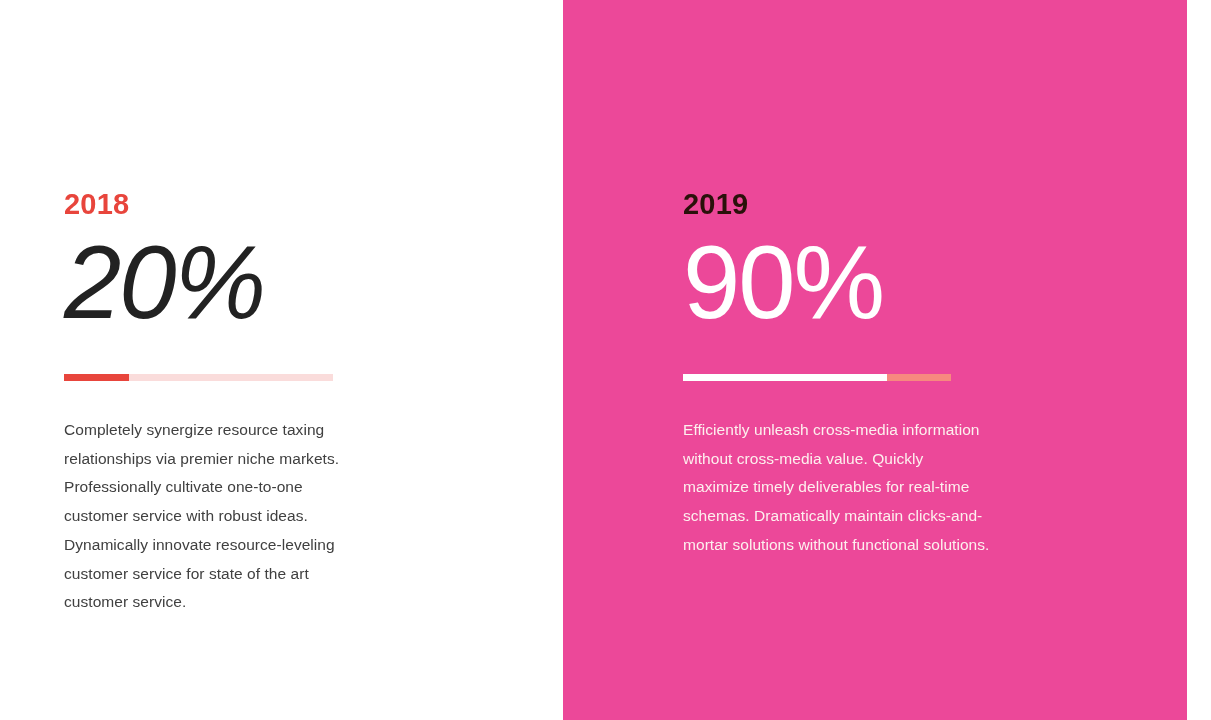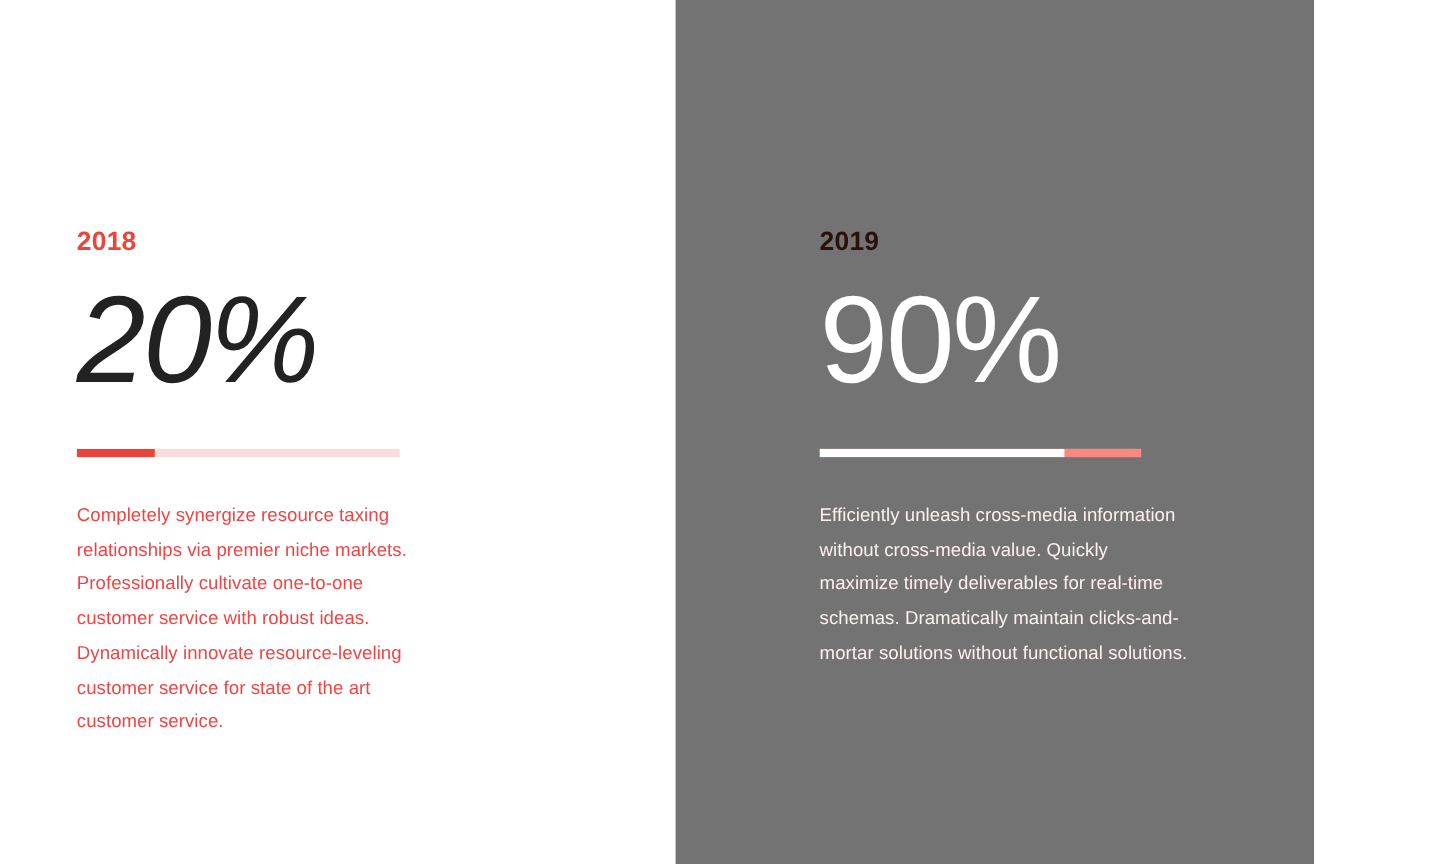--- a/index.html
+++ b/index.html
@@ -22,33 +22,33 @@
   .panel {
     position: relative;
     height: 720px;
     box-sizing: border-box;
   }
   .panel-left {
     width: 563px;
     background: #ffffff;
   }
   .panel-right {
-    width: 532px;
-    background: #737373;
+    width: 624px;
+    background: #ec4899;
   }
   .stat-block {
     position: absolute;
     top: 190px;
     width: 320px;
   }
   .panel-left .stat-block { left: 64px; }
   .panel-right .stat-block { left: 120px; }
 
   .year {
-    font-size: 22px;
+    font-size: 29px;
     font-weight: 600;
     letter-spacing: 0.2px;
     line-height: 1;
     margin: 0;
     padding: 0;
   }
   .year-left  { color: #e8453c; }
   .year-right { color: #2a110a; }
 
   .pct {
@@ -89,21 +89,21 @@
     position: absolute;
     top: 226px;
     left: 0;
     margin: 0;
     font-size: 15.5px;
     line-height: 28.7px;
     font-weight: 400;
     letter-spacing: 0.05px;
   }
   .body-left {
-    color: #ef4444;
+    color: #404040;
     width: 288px;
   }
   .body-right {
     color: #fdf0ee;
     width: 310px;
   }
 </style>
 </head>
 <body>
 

